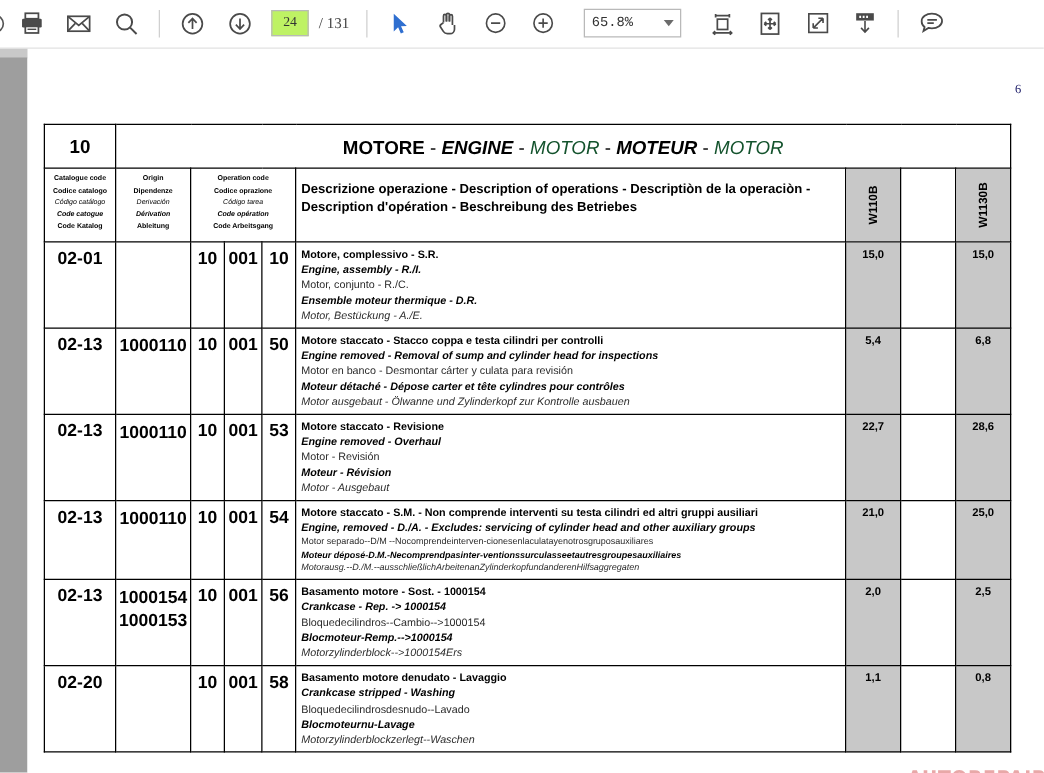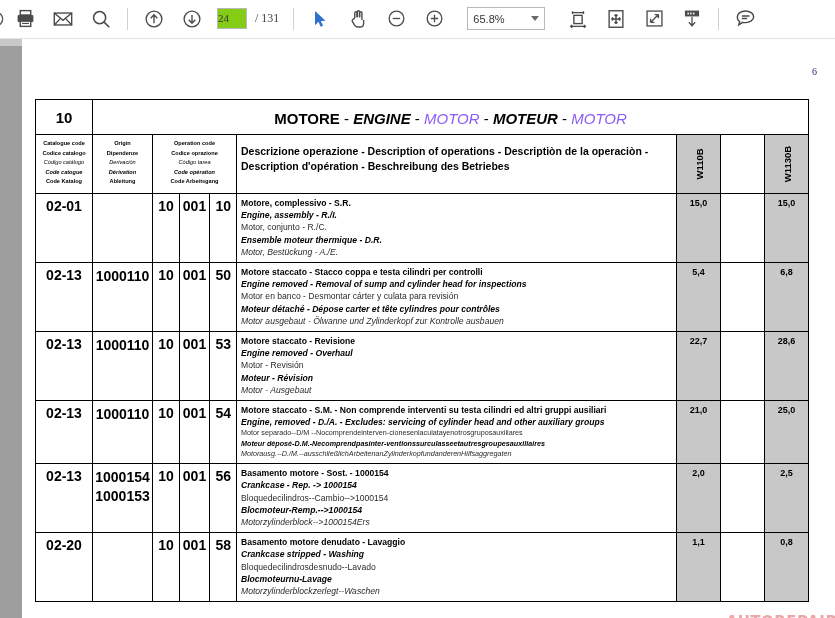--- a/index.html
+++ b/index.html
@@ -31,24 +31,24 @@
     width: 1px; height: 22px;
     background: #d0d0d0;
     margin: 0 7px;
     flex: 0 0 auto;
   }
   .tb-gap { width: 6px; flex: 0 0 auto; }
 
   #page-field {
     width: 30px; height: 21px;
     border: 1px solid #b9b9b9;
-    background: #84cc16;
+    background: #bef264;
     font-size: 11px;
     color: #333;
-    text-align: left;
+    text-align: center;
     line-height: 19px;
     font-family: "Liberation Serif", serif;
     flex: 0 0 auto;
   }
   #page-total {
     font-size: 12px; color: #444;
     margin-left: 8px;
     font-family: "Liberation Serif", serif;
     flex: 0 0 auto;
   }
@@ -56,21 +56,21 @@
     width: 78px; height: 23px;
     border: 1px solid #b9b9b9;
     background: #fff;
     display: flex; align-items: center;
     padding: 0 5px;
     flex: 0 0 auto;
     margin-left: 2px;
   }
   #zoom-val {
     flex: 1; font-size: 11px; color: #333;
-    font-family: Liberation Sans, sans-serif;
+    font-family: Liberation Mono, monospace;
   }
   .caret {
     width: 0; height: 0;
     border-left: 4px solid transparent;
     border-right: 4px solid transparent;
     border-top: 5px solid #6b6b6b;
   }
 
   
   #viewer-strip {
@@ -125,21 +125,21 @@
     color: #000;
   }
   .title-cell {
     text-align: center;
     font-size: 15px;
     padding-top: 10px !important;
     white-space: nowrap;
   }
   .title-cell .b  { font-weight: bold; }
   .title-cell .bi { font-weight: bold; font-style: italic; }
-  .title-cell .i  { font-style: italic; color: #8b5cf6; }
+  .title-cell .i  { font-style: italic; color: #14532d; }
   .title-cell .sep { font-weight: normal; color: #000; }
 
   .hdr-small {
     text-align: center;
     font-size: 5.6px;
     line-height: 1.72;
     padding: 4px 2px !important;
     color: #000;
   }
   .hdr-small .l1 { font-weight: bold; }

